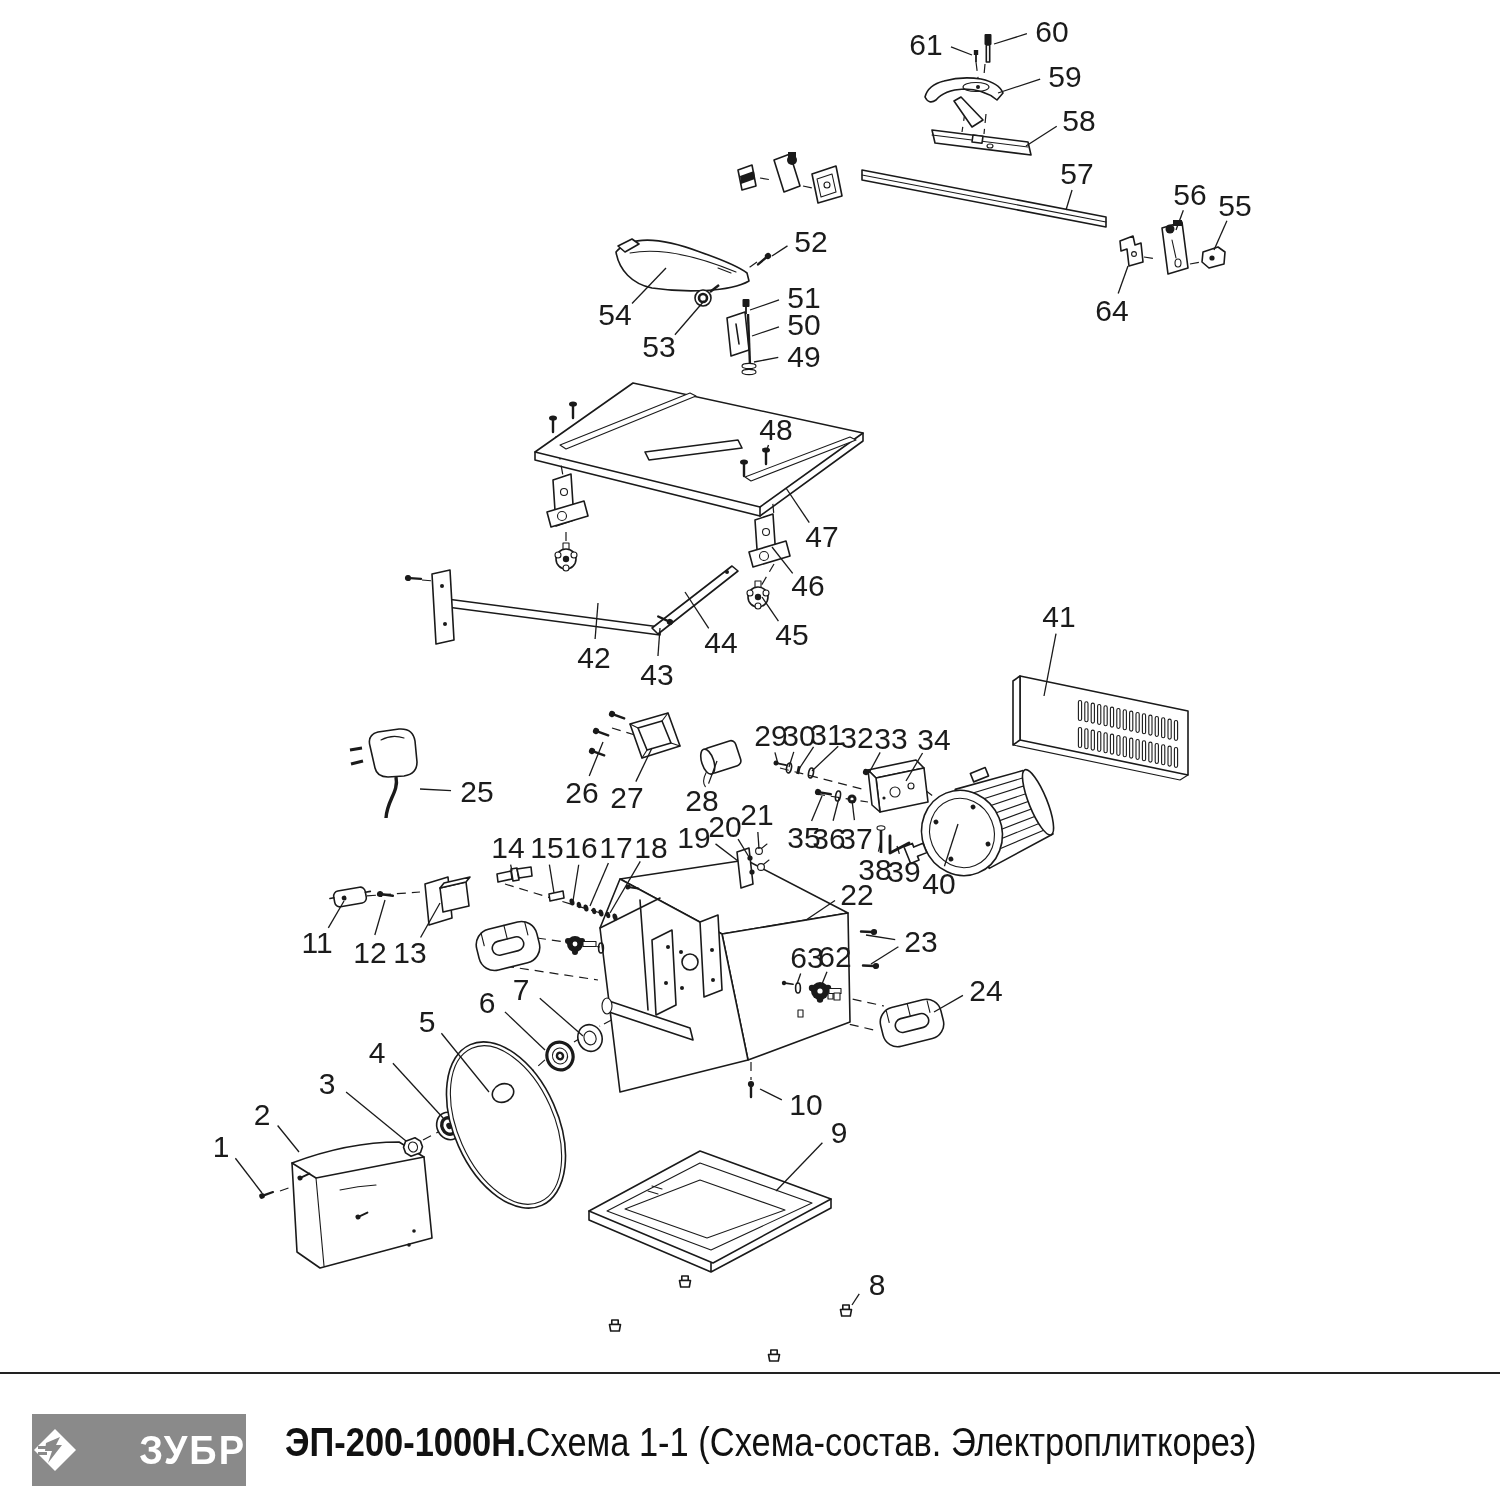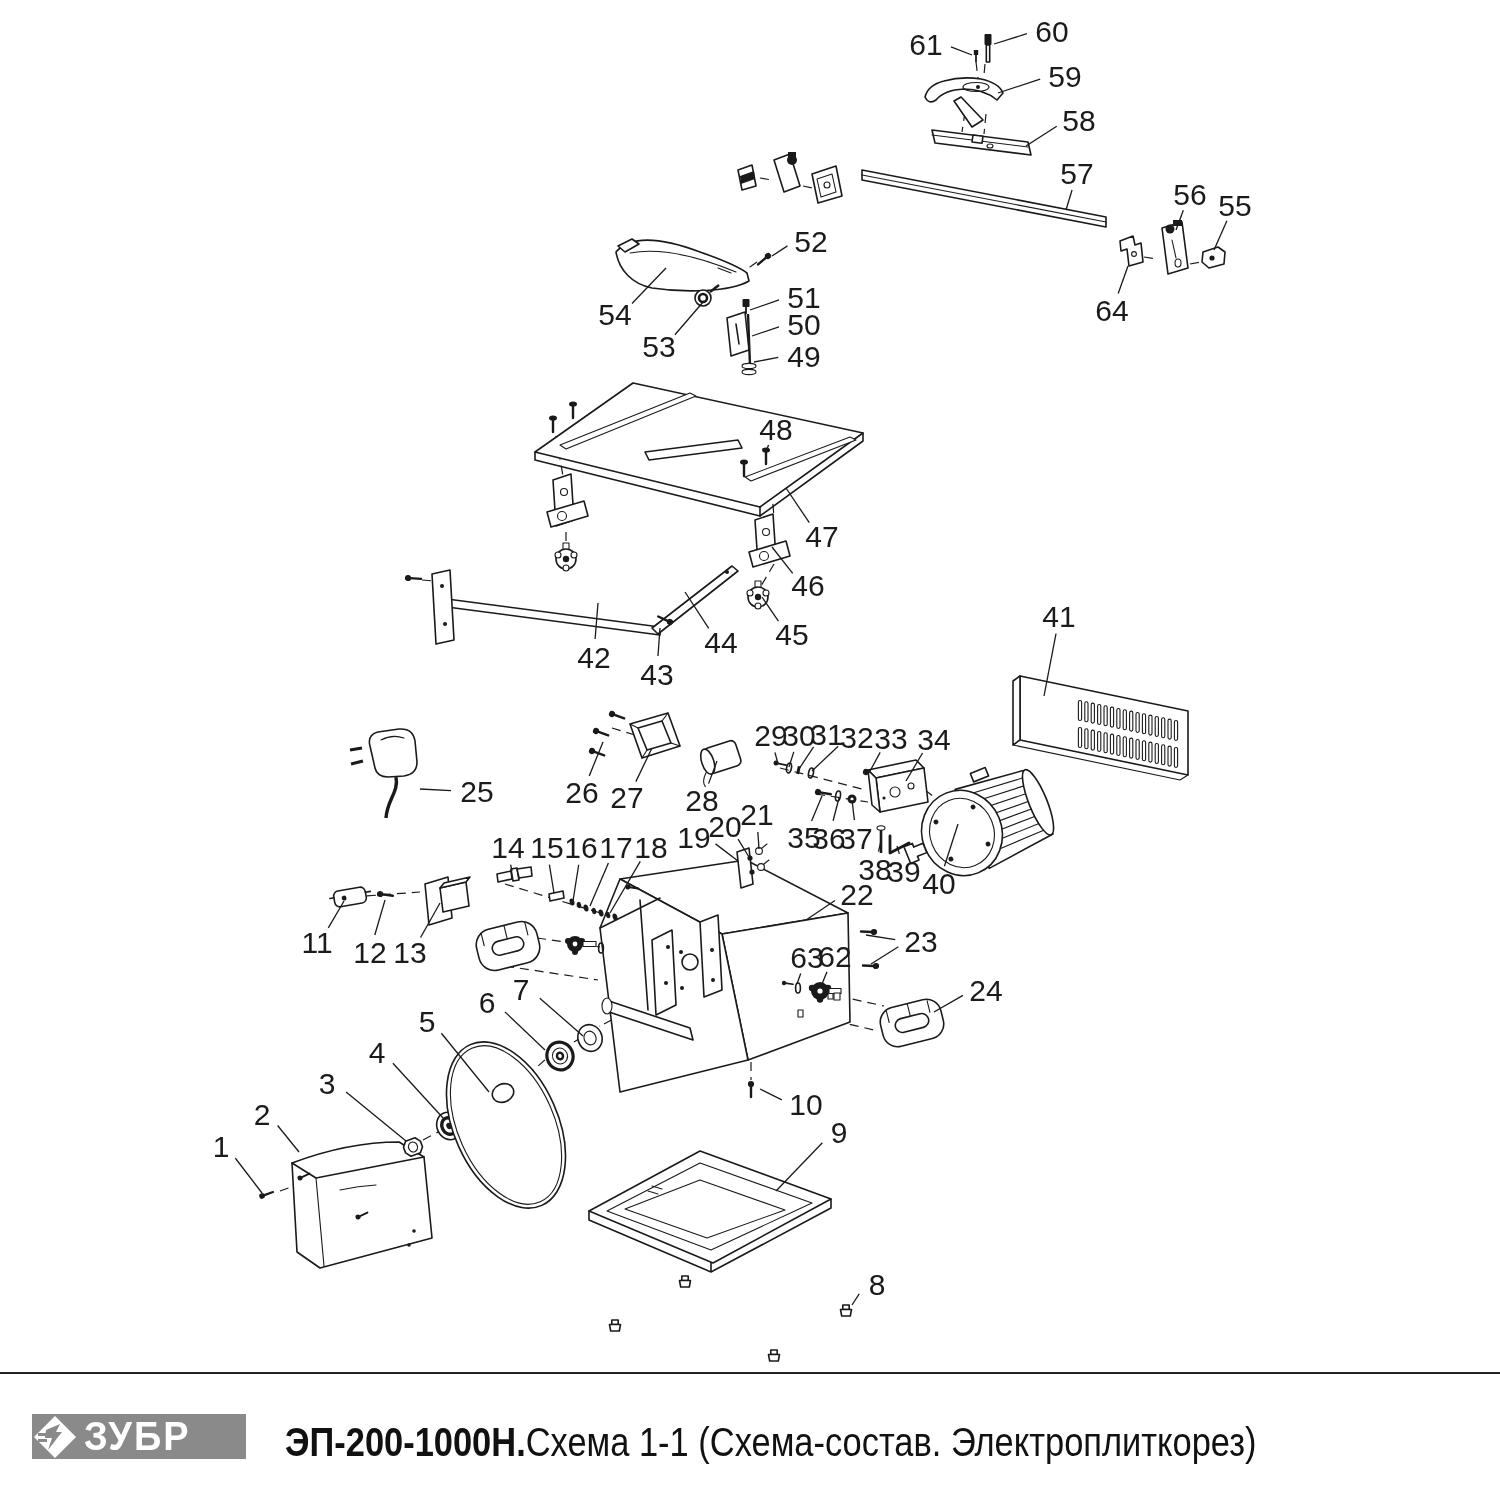--- a/index.html
+++ b/index.html
@@ -7,22 +7,22 @@
        font-family:"Liberation Sans",sans-serif;}
   #diagram{position:absolute;left:0;top:0;}
   .ln{fill:none;stroke:#1a1a1a;stroke-width:1.6;stroke-linejoin:round;stroke-linecap:round;}
   .lnf{fill:#fff;stroke:#1a1a1a;stroke-width:1.6;stroke-linejoin:round;stroke-linecap:round;}
   .thin{stroke-width:1.1;}
   .dk{fill:#1a1a1a;stroke:none;}
   .dash{fill:none;stroke:#1a1a1a;stroke-width:1.2;stroke-dasharray:9 6;}
   .leader{stroke:#1a1a1a;stroke-width:1.3;}
   text.plbl{fill:#1b1b1b;font-family:"Liberation Sans",sans-serif;font-weight:400;}
   .footer{position:absolute;left:0;top:1372px;width:1500px;height:128px;border-top:2px solid #222;}
-  .logo{position:absolute;left:32px;top:40px;width:214px;height:45px;display:flex;align-items:center;
-        justify-content:flex-start;gap:6px;}
+  .logo{position:absolute;left:32px;top:40px;width:214px;height:72px;display:flex;align-items:center;
+        justify-content:space-between;gap:6px;}
   .logo-text{color:#fff;font-weight:700;font-size:38px;letter-spacing:2px;transform:scaleY(1.08);}
   .title{position:absolute;left:285px;top:40px;height:56px;display:flex;align-items:center;
          font-size:41px;color:#111;white-space:nowrap;transform:scaleX(0.84);transform-origin:left center;}
   .title b{font-weight:700;}
   .title span.rest{font-weight:400;}
 </style>
 </head>
 <body>
 
 <svg id="diagram" width="1500" height="1372" viewBox="0 0 1500 1372">

